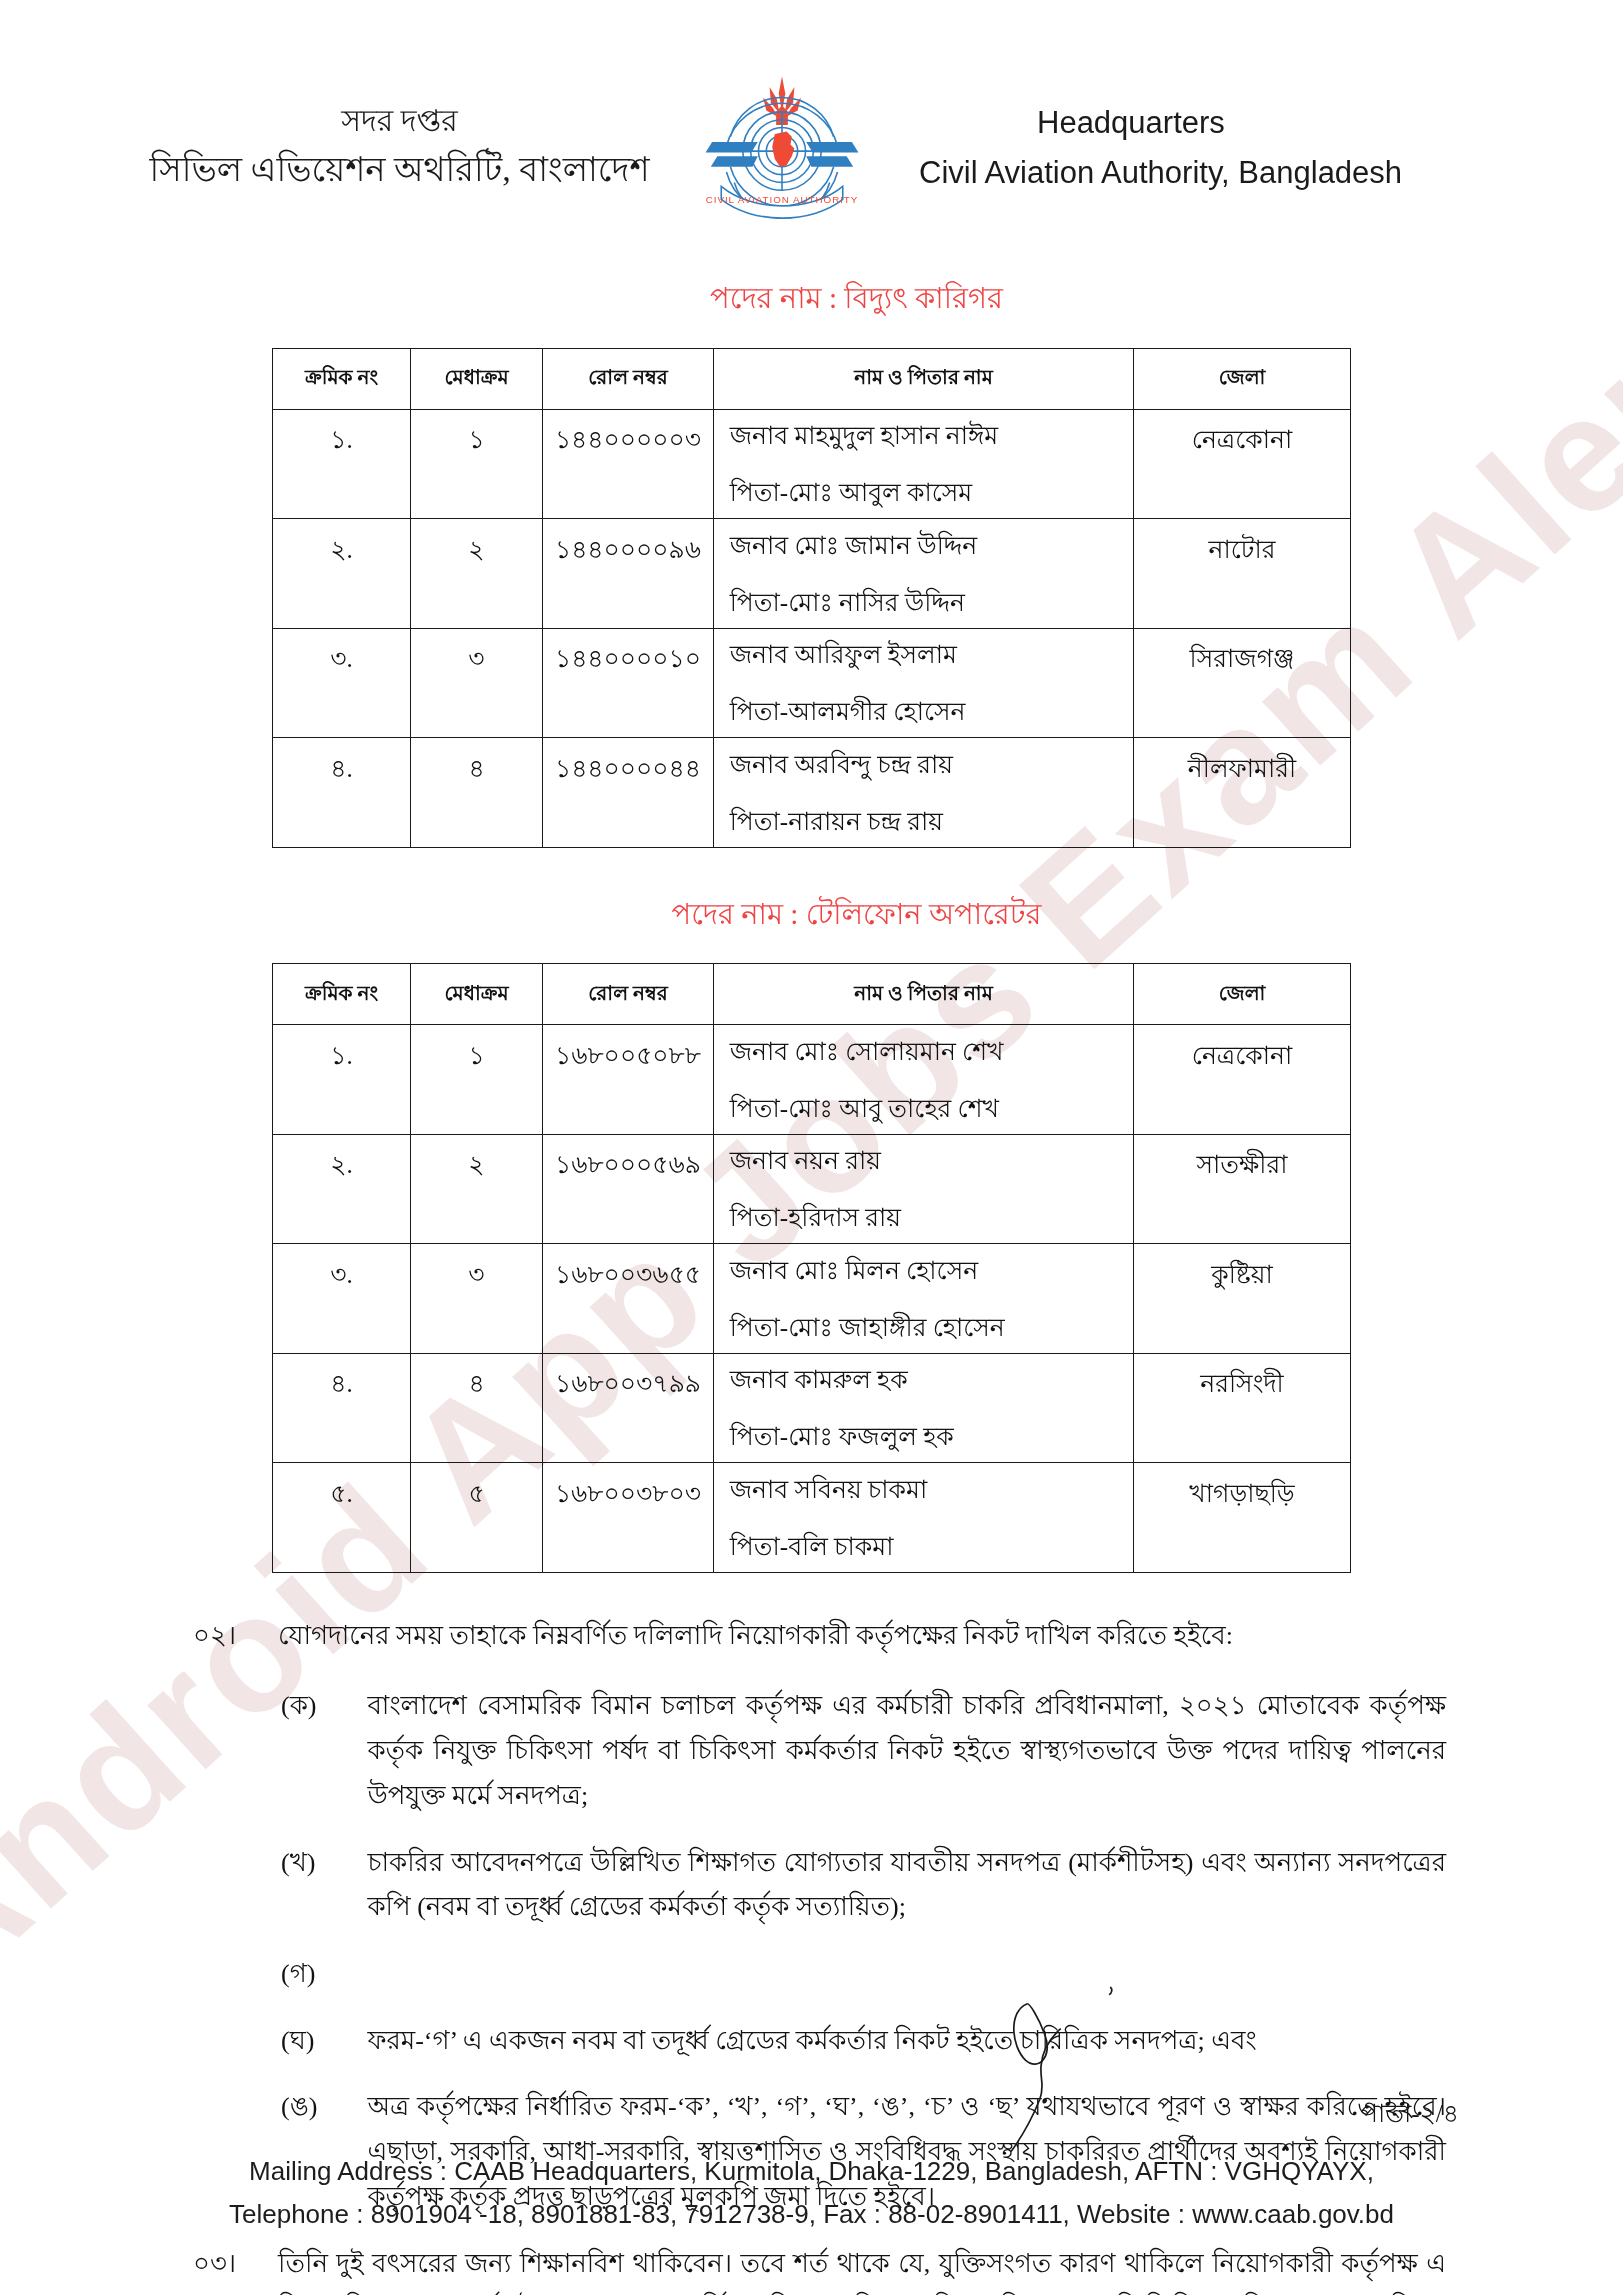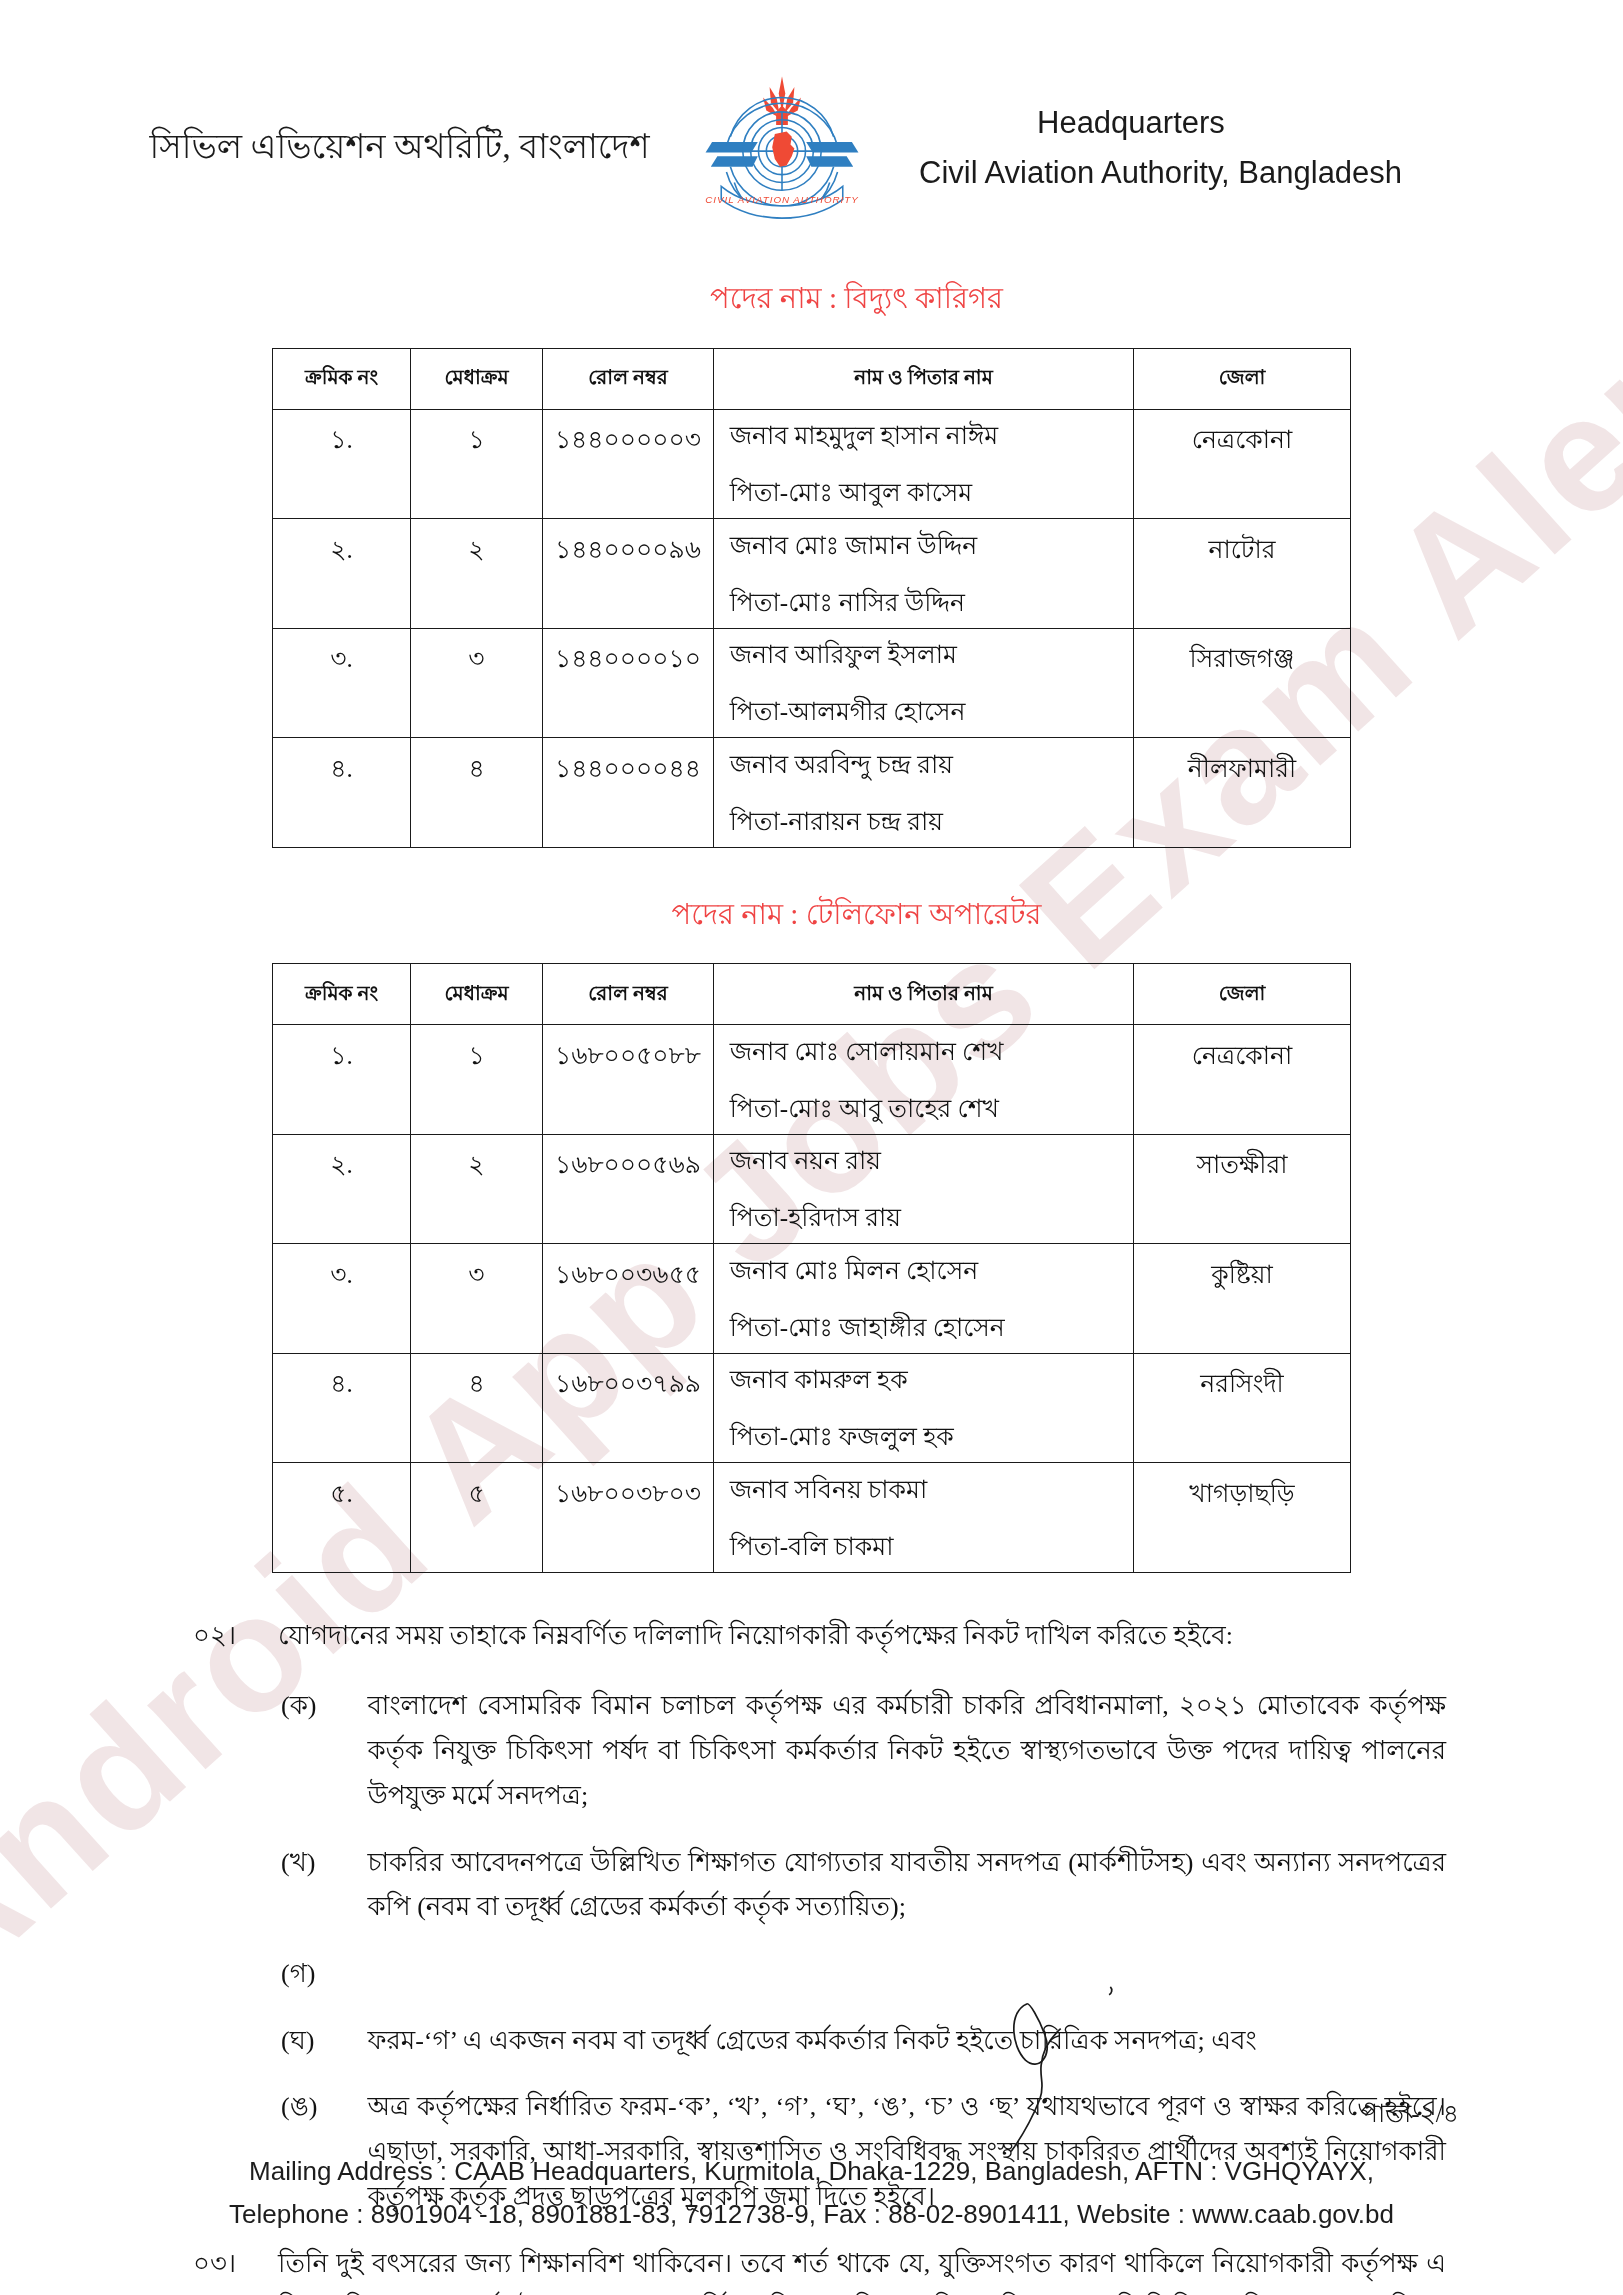--- a/index.html
+++ b/index.html
@@ -59,21 +59,20 @@
   #header-left .hl1 { font-size: 30px; }
   #header-left .hl2 { font-size: 34px; }
 
   #header-logo {
     width: 196px;
     height: 151px;
     display: flex;
     align-items: center;
     justify-content: center;
     flex: none;
-    font-style: italic;
   }
 
   #header-right {
     width: 589px;
     padding-left: 39px;
     font-family: "Liberation Sans", sans-serif;
     line-height: 1.6;
     color: #1b1b1b;
   }
   #header-right .hr1 { font-size: 31px; padding-left: 118px;}
@@ -223,20 +222,21 @@
 </head>
 <body>
 
 <div id="watermark-layer">
   <div id="watermark-text">Android App Jobs Exam Alert</div>
 </div>
 
 <div id="header">
 
   <div id="header-left">
+    <div class="hl1">সদর দপ্তর</div>
     <div class="hl2">সিভিল এভিয়েশন অথরিটি, বাংলাদেশ</div>
   </div>
 
   <div id="header-logo">
     <svg width="190" height="147" viewBox="0 0 290 225" xmlns="http://www.w3.org/2000/svg">
 
       <g fill="#ef4a35">
         <path d="M145 4 L150 30 L145 58 L140 30 Z"></path>
         <path d="M126 20 L137 38 L141 60 L128 44 Z"></path>
         <path d="M164 20 L153 38 L149 60 L162 44 Z"></path>

